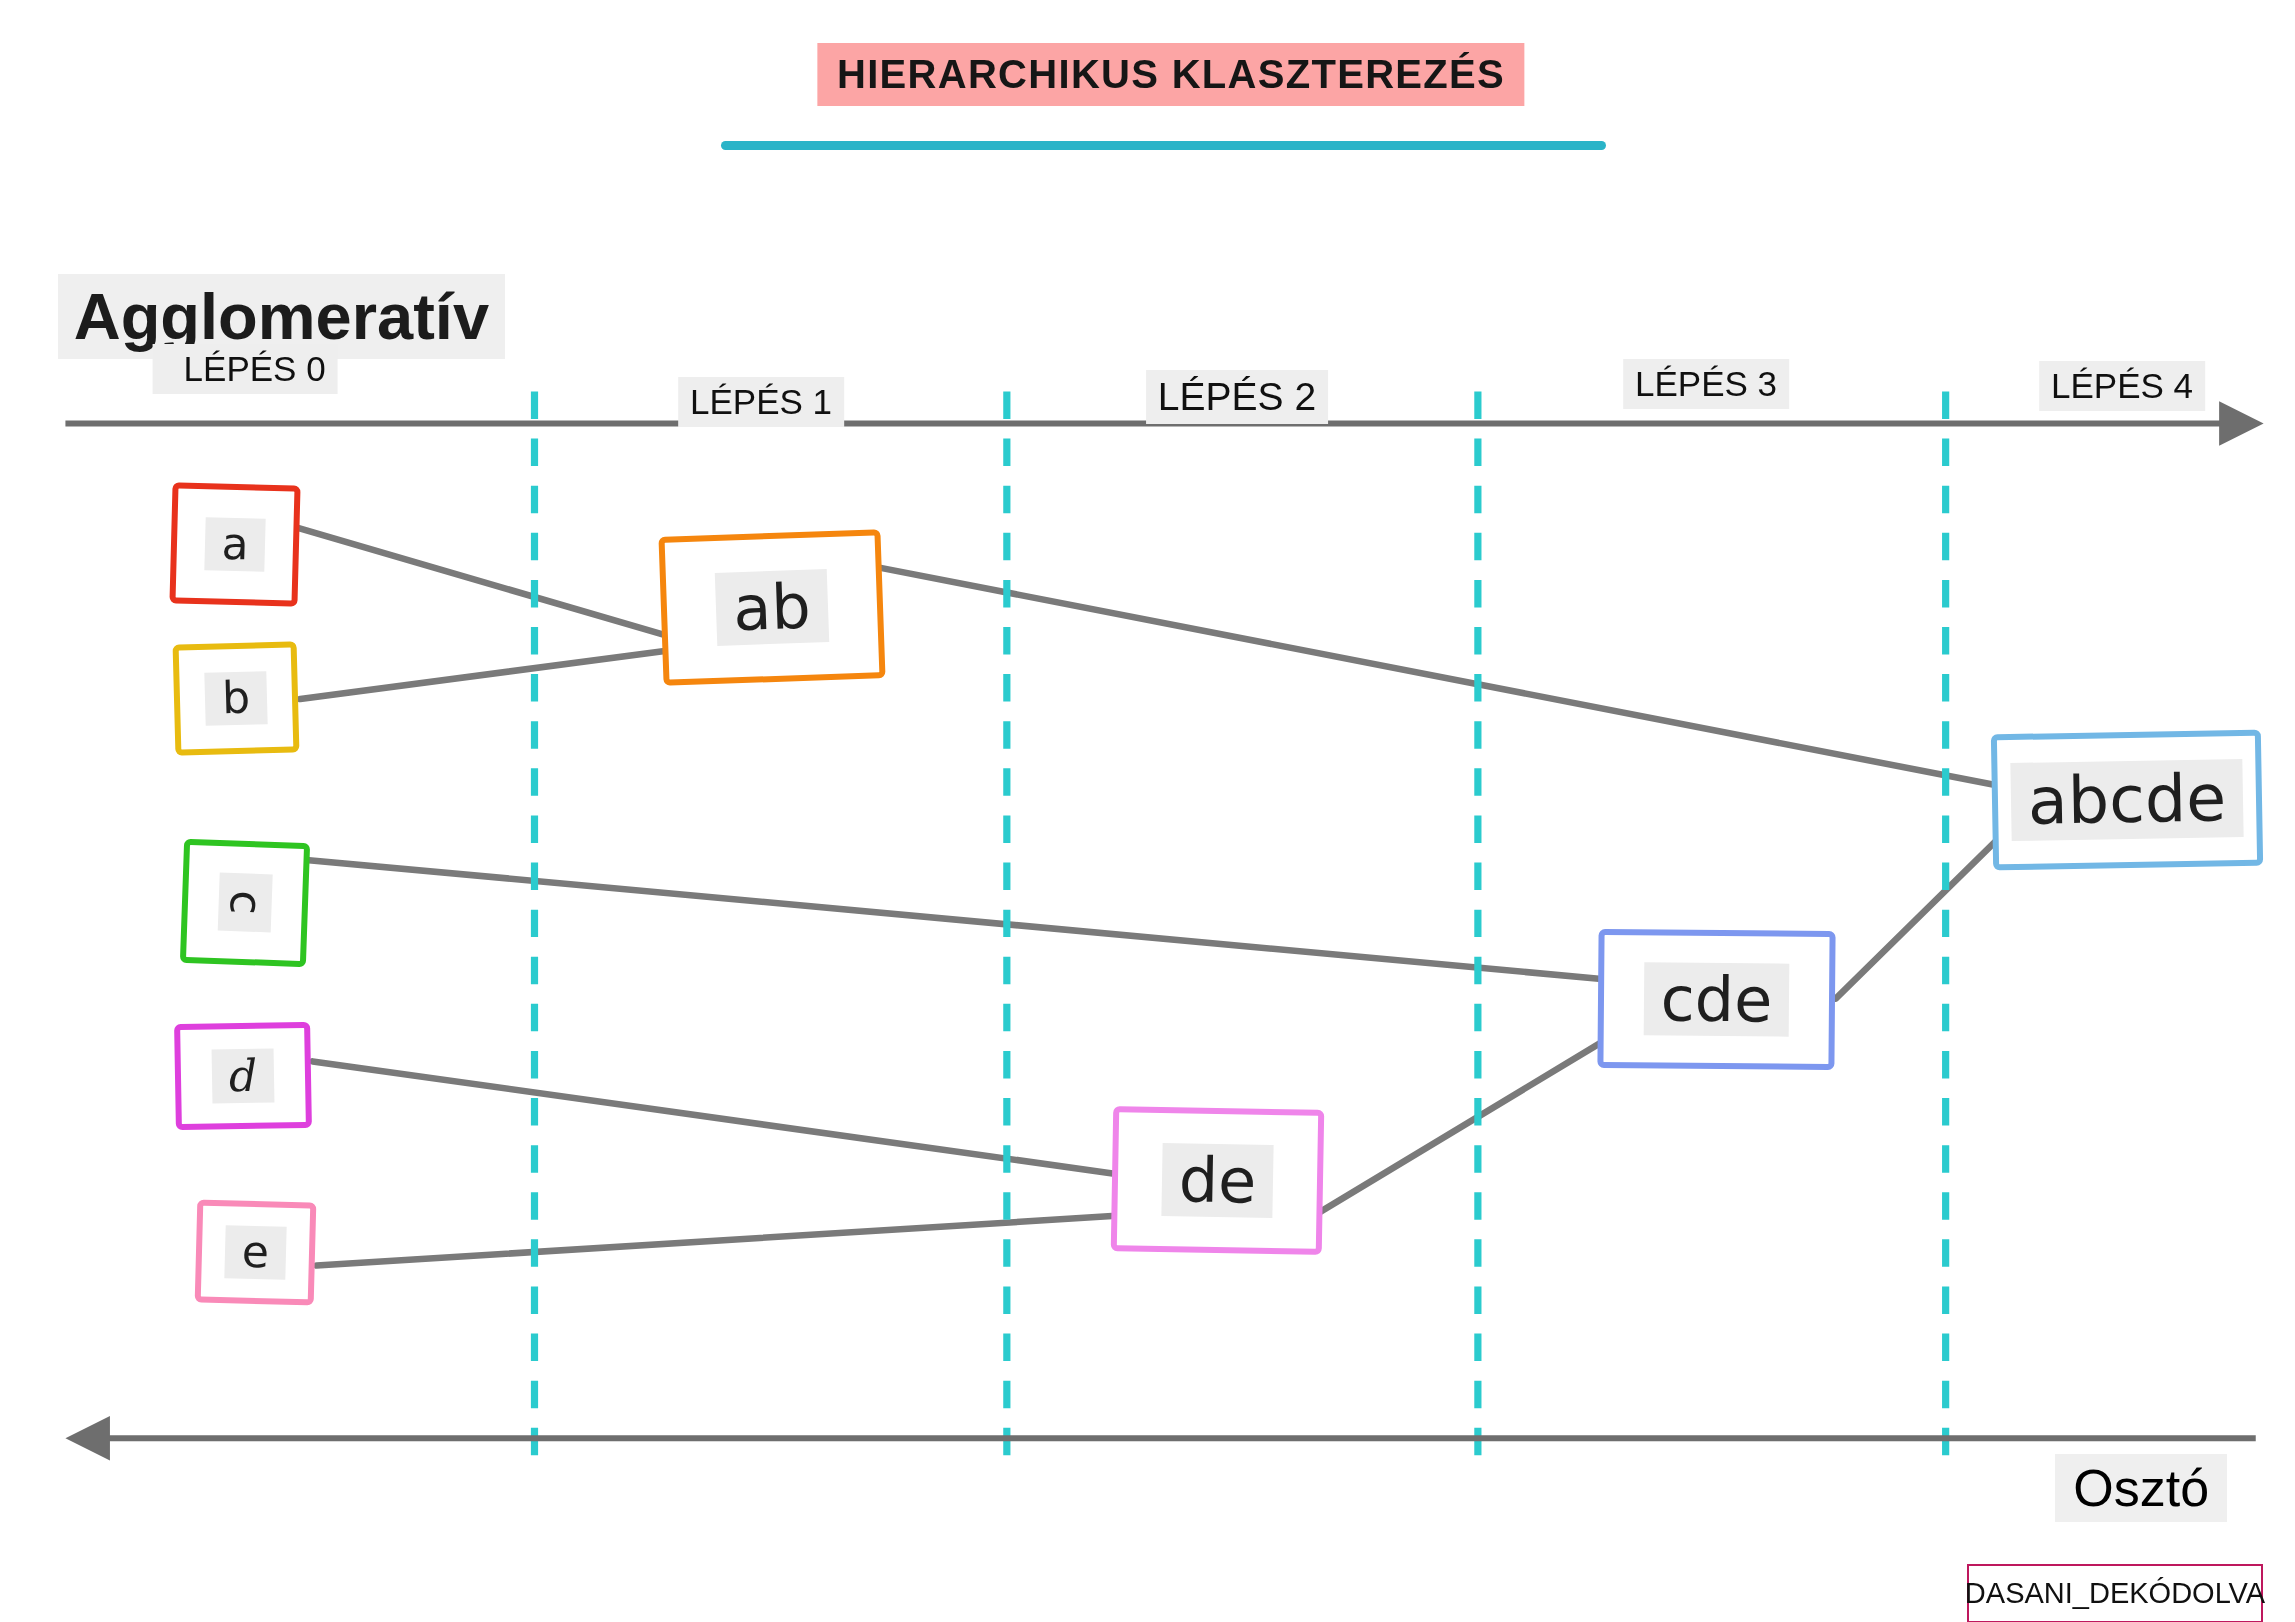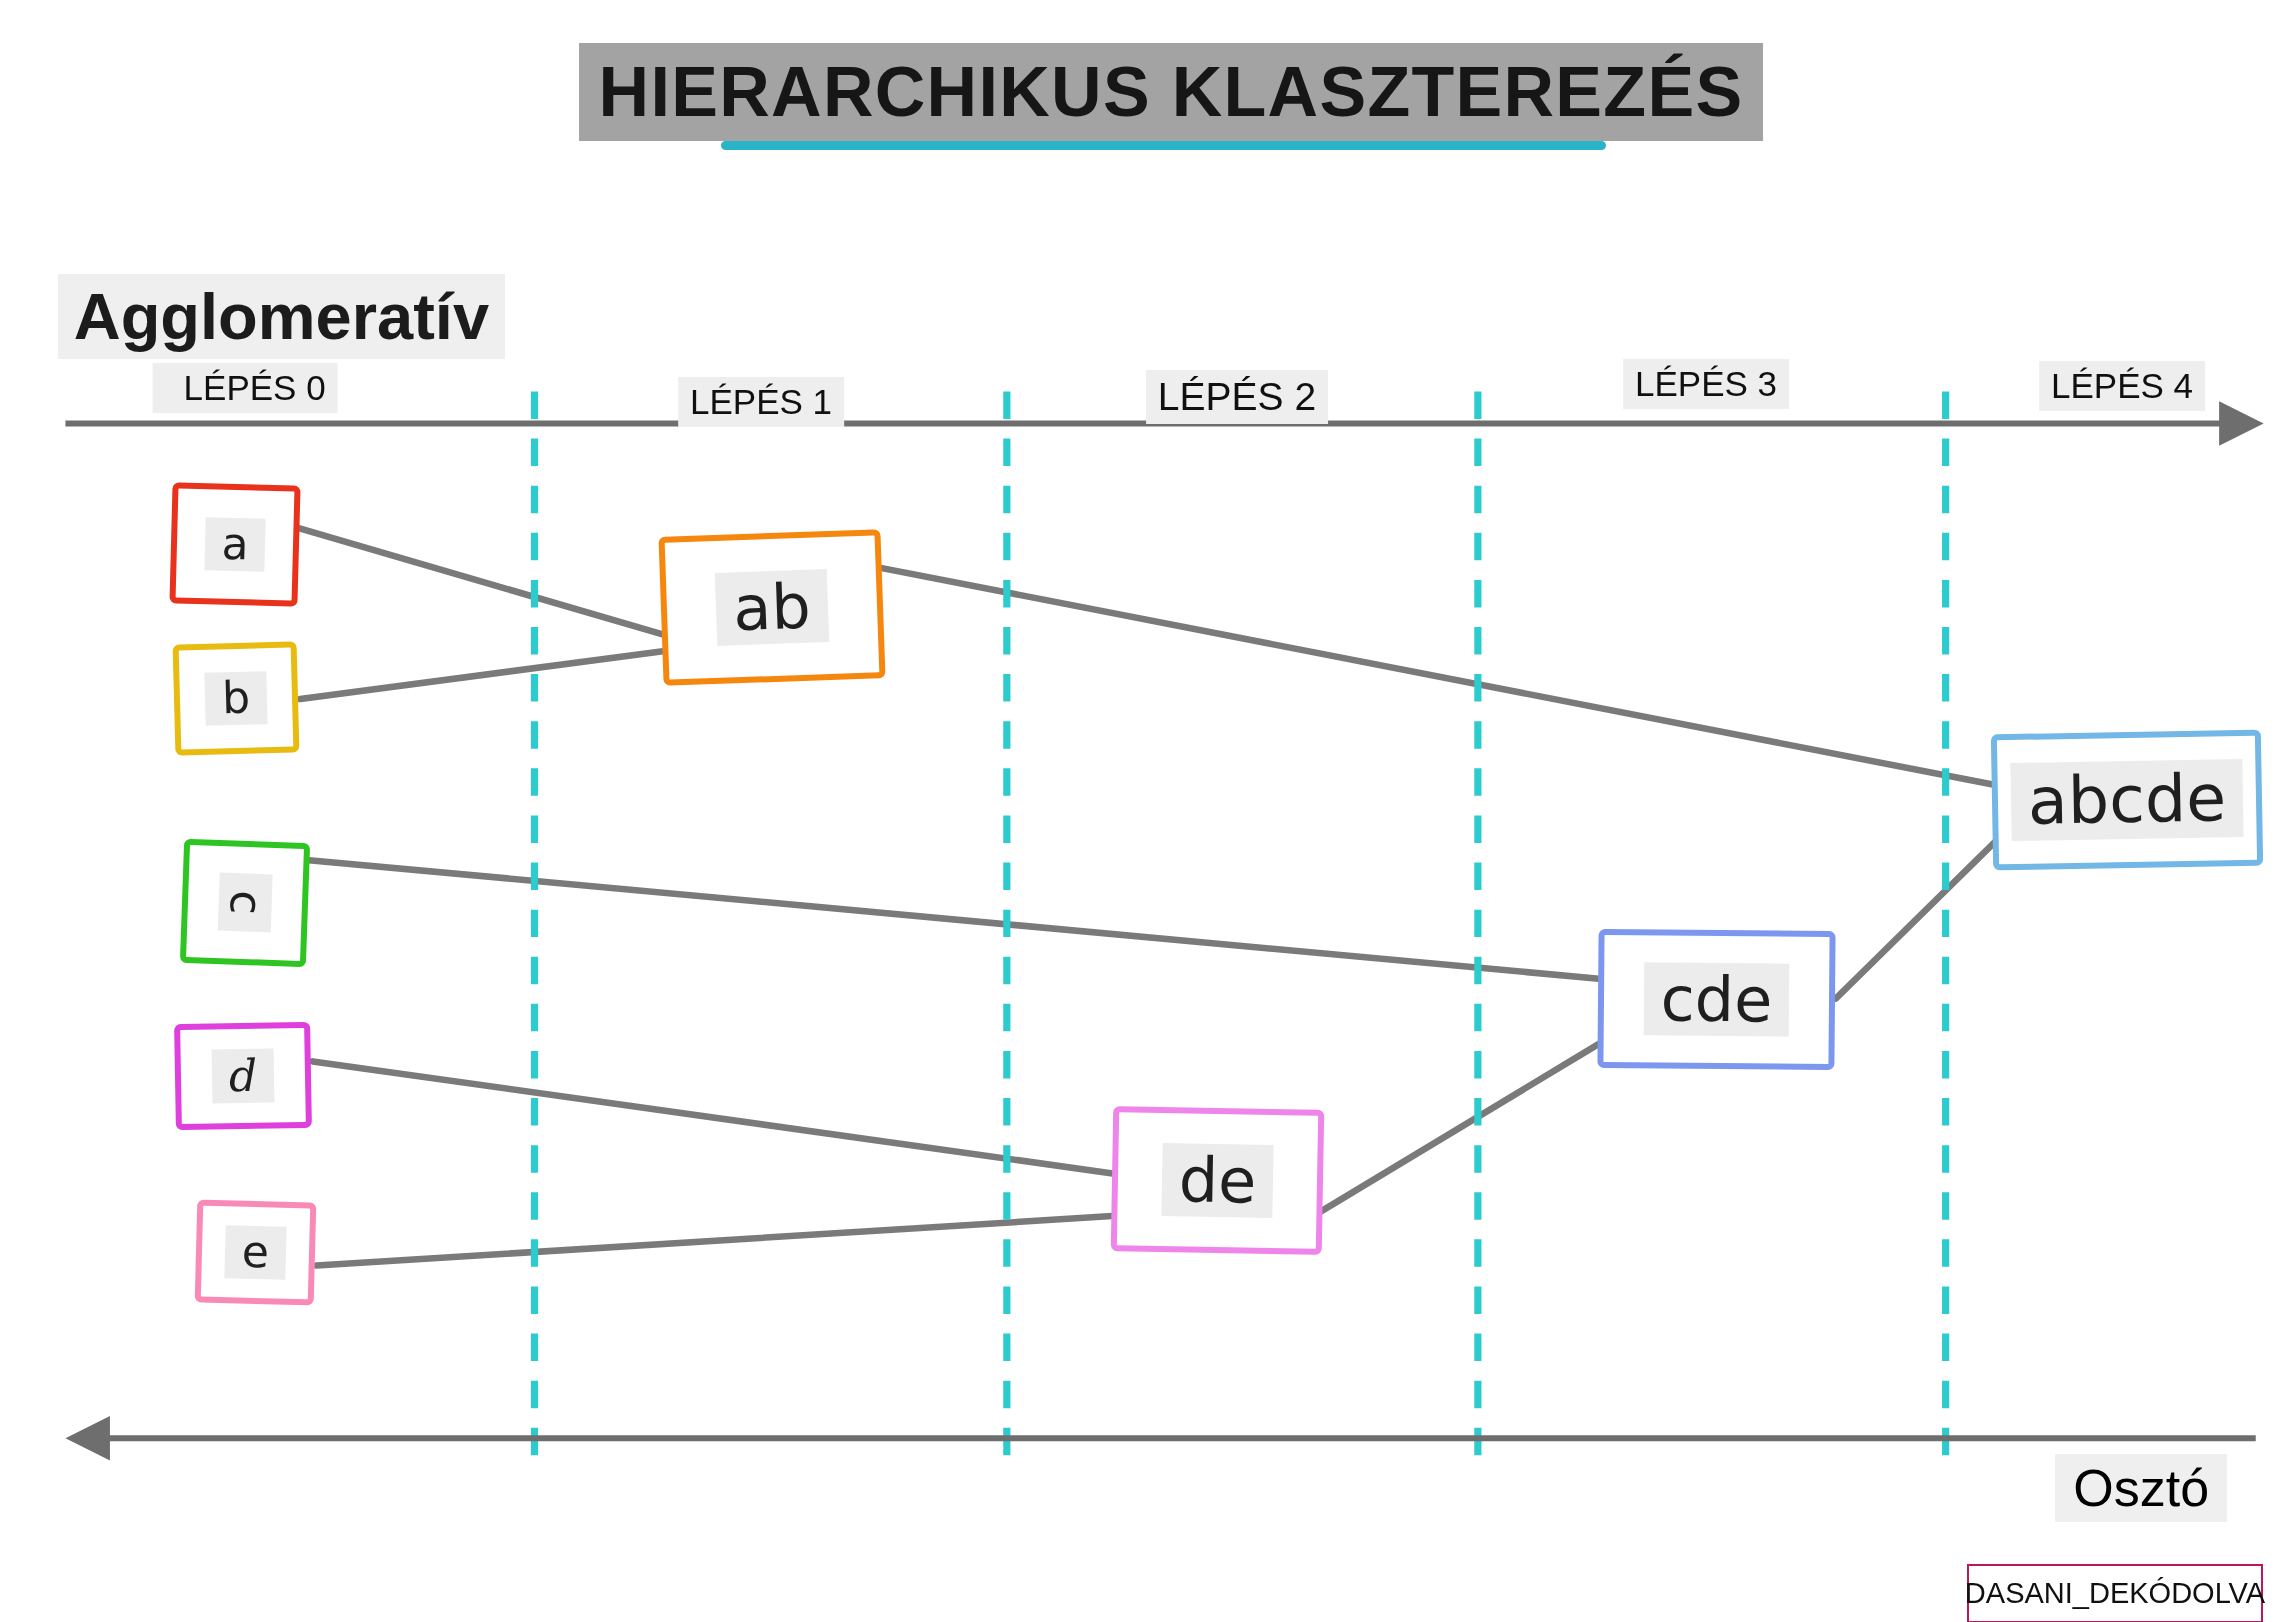--- a/index.html
+++ b/index.html
@@ -7,43 +7,43 @@
     position:relative;
     width:2295px;height:1623px;
     background:#ffffff;
     font-family:"Liberation Sans", sans-serif;
     overflow:hidden;
   }
   .lines{position:absolute;left:0;top:0;pointer-events:none;}
 
   .title{
     position:absolute;left:1171px;top:43px;transform:translateX(-50%);
-    font-size:70px;font-weight:600;color:#161616;letter-spacing:1.3px;
-    background:#a3a3a3;padding:9.2px 19.6px;white-space:nowrap;
+    font-size:40px;font-weight:600;color:#161616;letter-spacing:1.3px;
+    background:#fca5a5;padding:9.2px 19.6px;white-space:nowrap;
   }
   .underline{
     position:absolute;left:721px;top:141px;width:885px;height:8.5px;border-radius:4.6px;
     background:#2ab4c8;
   }
   .agg{
     position:absolute;left:58px;top:230px;
     font-size:65px;font-weight:600;color:#1c1c1c;
     background:#efefef;padding:5.2px 15.7px;white-space:nowrap;margin-top:44px;
   }
   .osz{
     position:absolute;left:2055px;top:1454px;
     font-size:52px;font-weight:500;color:#000000;
     background:#efefef;padding:3.9px 18.3px;white-space:nowrap;
   }
   .step{
     position:absolute;transform:translateX(-50%);
     font-size:35px;color:#101010;background:#eeeeee;
     padding:5.2px 11.8px;white-space:nowrap;
   }
-  .s0{left:245px;top:363px;padding-left:31px;}
+  .s0{left:245px;top:344px;padding-left:31px;}
   .s1{left:761px;top:364px;margin-top:13px;}
   .s2{left:1237px;top:370px;font-size:39px;}
   .s3{left:1706px;top:359px;}
   .s4{left:2122px;top:361px;}
 
   .cluster{
     position:absolute;box-sizing:border-box;
     background:#ffffff;border:6.5px solid #444;border-radius:6.5px;
     display:flex;align-items:center;justify-content:center;
   }

